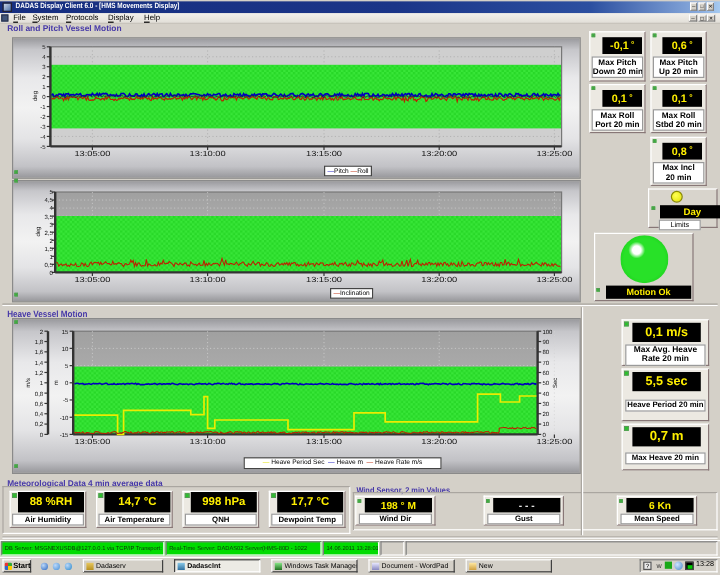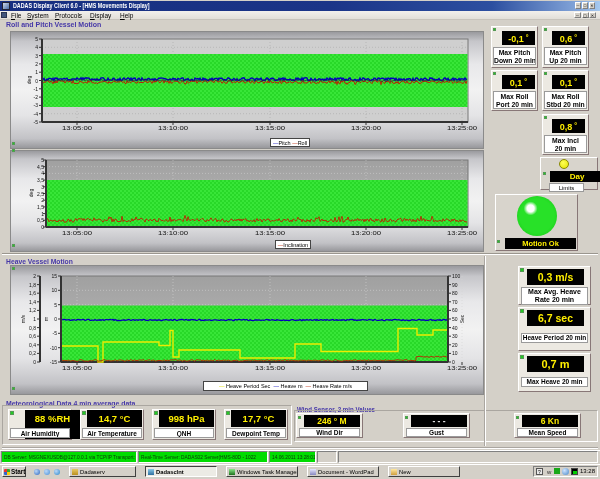--- a/index.html
+++ b/index.html
@@ -280,52 +280,52 @@
 <div class="abs" style="left:559px;top:159px;width:10px;height:10px;border-radius:50%;background:radial-gradient(circle at 40% 35%,#ffff55,#e2e200);border:1px solid #8a8a00;"></div>
 <div class="gsq" style="left:543px;top:172px;"></div>
 <div class="blk" style="left:550px;top:171px;width:54px;height:11px;font-size:8px;line-height:11px;">Day</div>
 <div class="wlbl" style="left:549px;top:182.5px;width:35px;height:9px;font-size:6px;line-height:8px;font-weight:normal;">Limits</div>
 <div class="vbox" style="left:495px;top:194px;width:83px;height:57px;background:#d8d4cc;"></div>
 <div class="abs" style="left:517px;top:196px;width:40px;height:40px;border-radius:50%;background:radial-gradient(circle at 34% 31%,#ffffff 0 3.5px,rgba(255,255,255,0.0) 7px),radial-gradient(circle at 50% 50%,#28e128 0 60%,#10c010 100%);"></div>
 <div class="gsq" style="left:497px;top:240px;"></div>
 <div class="blk" style="left:505px;top:238px;width:71px;height:11px;font-size:7.5px;line-height:11px;">Motion Ok</div>
 <div class="vbox" style="left:518px;top:266px;width:73px;height:39px;"></div>
 <div class="gsq" style="left:520px;top:268px;width:4px;height:4px;"></div>
-<div class="blk" style="left:527px;top:269px;width:57px;height:16px;font-size:10.5px;line-height:16px;">0,3 m/s</div>
+<div class="blk" style="left:527px;top:269px;width:57px;height:16px;font-size:10.5px;line-height:16px;">0,1 m/s</div>
 <div class="wlbl" style="left:521px;top:287px;width:67px;height:18px;font-size:7px;line-height:8px;padding-top:0px;">Max Avg. Heave<br>Rate 20 min</div>
 <div class="vbox" style="left:518px;top:307px;width:73px;height:44px;"></div>
 <div class="gsq" style="left:520px;top:309px;width:4px;height:4px;"></div>
-<div class="blk" style="left:527px;top:310px;width:57px;height:16px;font-size:10.5px;line-height:16px;">6,7 sec</div>
+<div class="blk" style="left:527px;top:310px;width:57px;height:16px;font-size:10.5px;line-height:16px;">5,5 sec</div>
 <div class="wlbl" style="left:521px;top:333px;width:67px;height:10px;font-size:6.5px;line-height:8px;padding-top:0px;">Heave Period 20 min</div>
 <div class="vbox" style="left:518px;top:353px;width:73px;height:39px;"></div>
 <div class="gsq" style="left:520px;top:355px;width:4px;height:4px;"></div>
 <div class="blk" style="left:527px;top:356px;width:57px;height:16px;font-size:11px;line-height:16px;">0,7 m</div>
 <div class="wlbl" style="left:521px;top:377px;width:67px;height:10px;font-size:6.5px;line-height:8px;padding-top:0px;">Max Heave 20 min</div>
 <div class="abs" style="left:2px;top:405px;width:290px;height:40px;border:1px solid #aaa6a0;border-right-color:#fff;border-bottom-color:#fff;"></div>
 <div class="abs" style="left:2px;top:447px;width:596px;height:2px;border-top:1px solid #aaa6a0;border-bottom:1px solid #fff;"></div>
 <div class="abs" style="left:294px;top:410px;width:304px;height:32px;border:1px solid #aaa6a0;border-right-color:#fff;border-bottom-color:#fff;"></div>
 <div class="vbox" style="left:8px;top:409px;width:64px;height:31px;"></div>
 <div class="gsq" style="left:10px;top:411px;width:4px;height:4px;"></div>
-<div class="blk" style="left:25px;top:410px;width:55px;height:29px;font-size:9.5px;line-height:17px;">88 %RH</div>
+<div class="blk" style="left:15px;top:410px;width:55px;height:17px;font-size:9.5px;line-height:17px;">88 %RH</div>
 <div class="wlbl" style="left:10px;top:428px;width:60px;height:10px;font-size:6.5px;line-height:9px;">Air Humidity</div>
 <div class="vbox" style="left:80px;top:409px;width:64px;height:31px;"></div>
 <div class="gsq" style="left:82px;top:411px;width:4px;height:4px;"></div>
 <div class="blk" style="left:87px;top:410px;width:55px;height:17px;font-size:9.5px;line-height:17px;">14,7 °C</div>
 <div class="wlbl" style="left:82px;top:428px;width:60px;height:10px;font-size:6.5px;line-height:9px;">Air Temperature</div>
 <div class="vbox" style="left:152px;top:409px;width:64px;height:31px;"></div>
 <div class="gsq" style="left:154px;top:411px;width:4px;height:4px;"></div>
 <div class="blk" style="left:159px;top:410px;width:55px;height:17px;font-size:9.5px;line-height:17px;">998 hPa</div>
 <div class="wlbl" style="left:154px;top:428px;width:60px;height:10px;font-size:6.5px;line-height:9px;">QNH</div>
 <div class="vbox" style="left:224px;top:409px;width:64px;height:31px;"></div>
 <div class="gsq" style="left:226px;top:411px;width:4px;height:4px;"></div>
 <div class="blk" style="left:231px;top:410px;width:55px;height:17px;font-size:9.5px;line-height:17px;">17,7 °C</div>
 <div class="wlbl" style="left:226px;top:428px;width:60px;height:10px;font-size:6.5px;line-height:9px;">Dewpoint Temp</div>
 <div class="vbox" style="left:296px;top:413px;width:67px;height:25px;"></div>
 <div class="gsq" style="left:298px;top:416px;"></div>
-<div class="blk" style="left:304px;top:415px;width:56px;height:12px;font-size:8.5px;line-height:12px;color:#ffef00;">246 ° M</div>
+<div class="blk" style="left:304px;top:415px;width:56px;height:12px;font-size:8.5px;line-height:12px;color:#ffef00;">198 ° M</div>
 <div class="wlbl" style="left:299px;top:428px;width:61px;height:9px;font-size:6.5px;line-height:8px;">Wind Dir</div>
 <div class="vbox" style="left:403px;top:413px;width:67px;height:25px;"></div>
 <div class="gsq" style="left:405px;top:416px;"></div>
 <div class="blk" style="left:411px;top:415px;width:56px;height:12px;font-size:8.5px;line-height:12px;color:#e8e8e8;">- - -</div>
 <div class="wlbl" style="left:406px;top:428px;width:61px;height:9px;font-size:6.5px;line-height:8px;">Gust</div>
 <div class="vbox" style="left:514px;top:413px;width:67px;height:25px;"></div>
 <div class="gsq" style="left:516px;top:416px;"></div>
 <div class="blk" style="left:522px;top:415px;width:56px;height:12px;font-size:8.5px;line-height:12px;color:#ffef00;">6 Kn</div>
 <div class="wlbl" style="left:517px;top:428px;width:61px;height:9px;font-size:6.5px;line-height:8px;">Mean Speed</div>
 <div class="abs" style="left:484px;top:256px;width:2px;height:190px;border-left:1px solid #aaa6a0;border-right:1px solid #fff;"></div>

